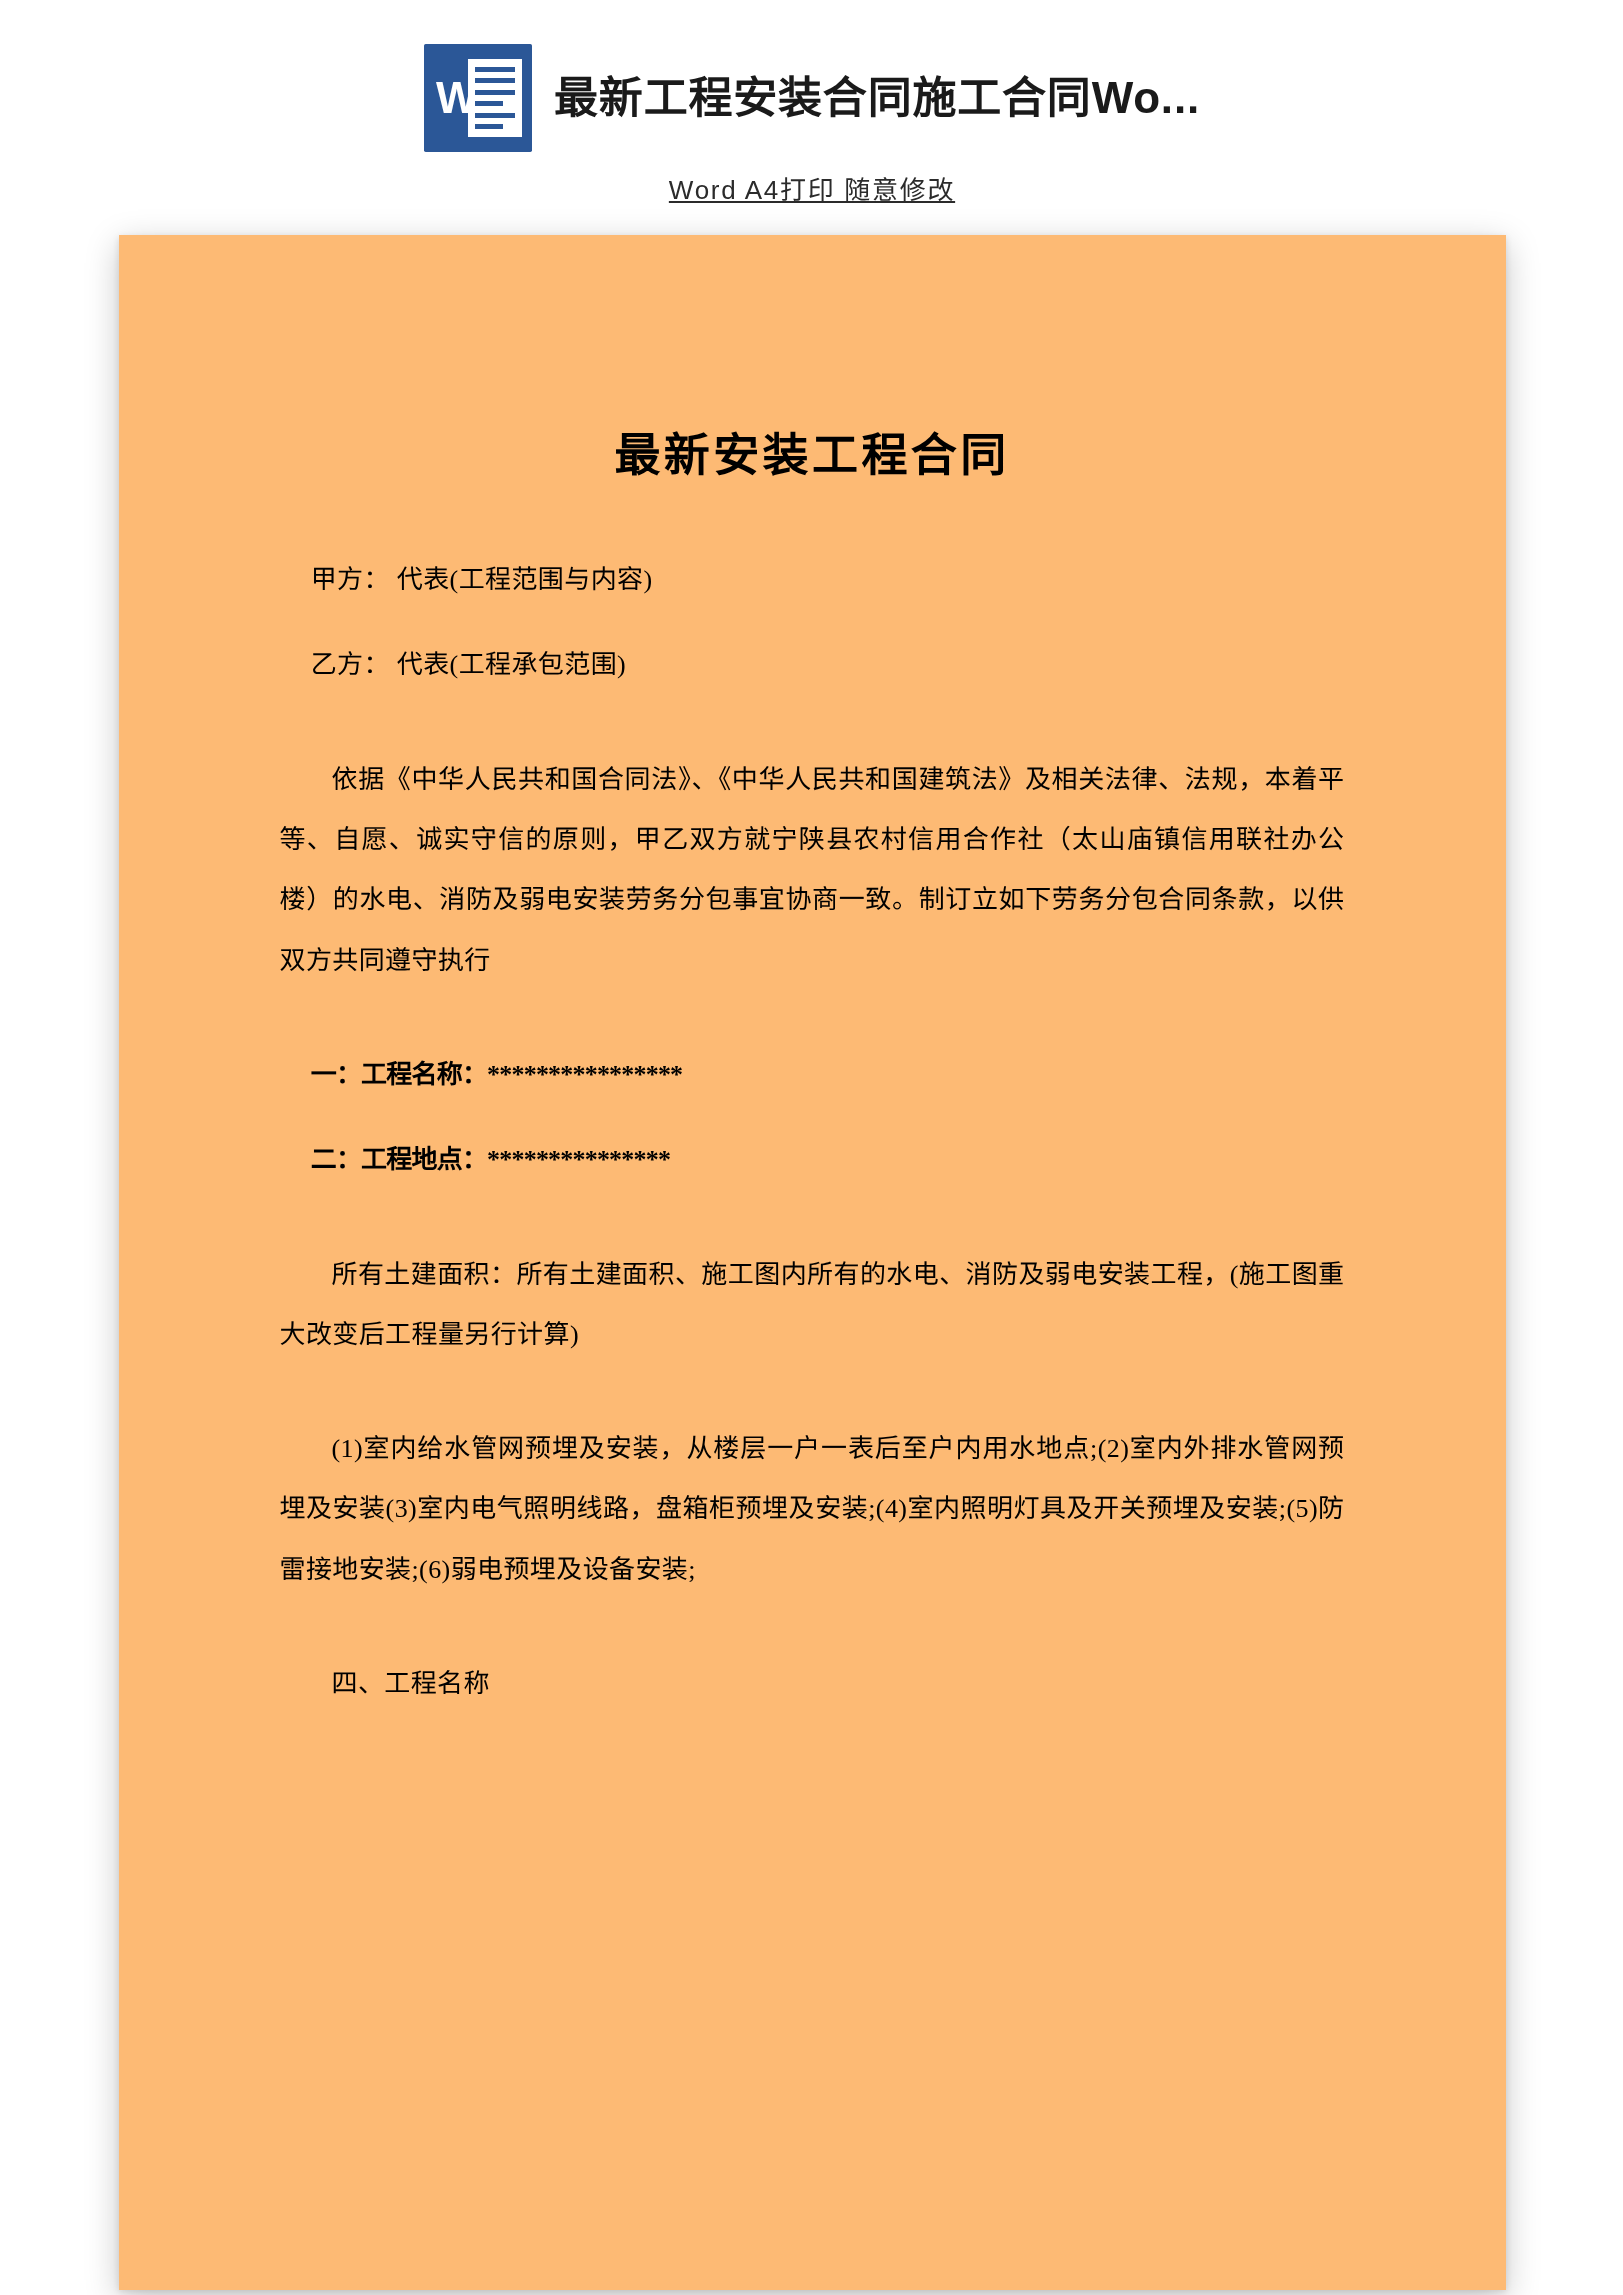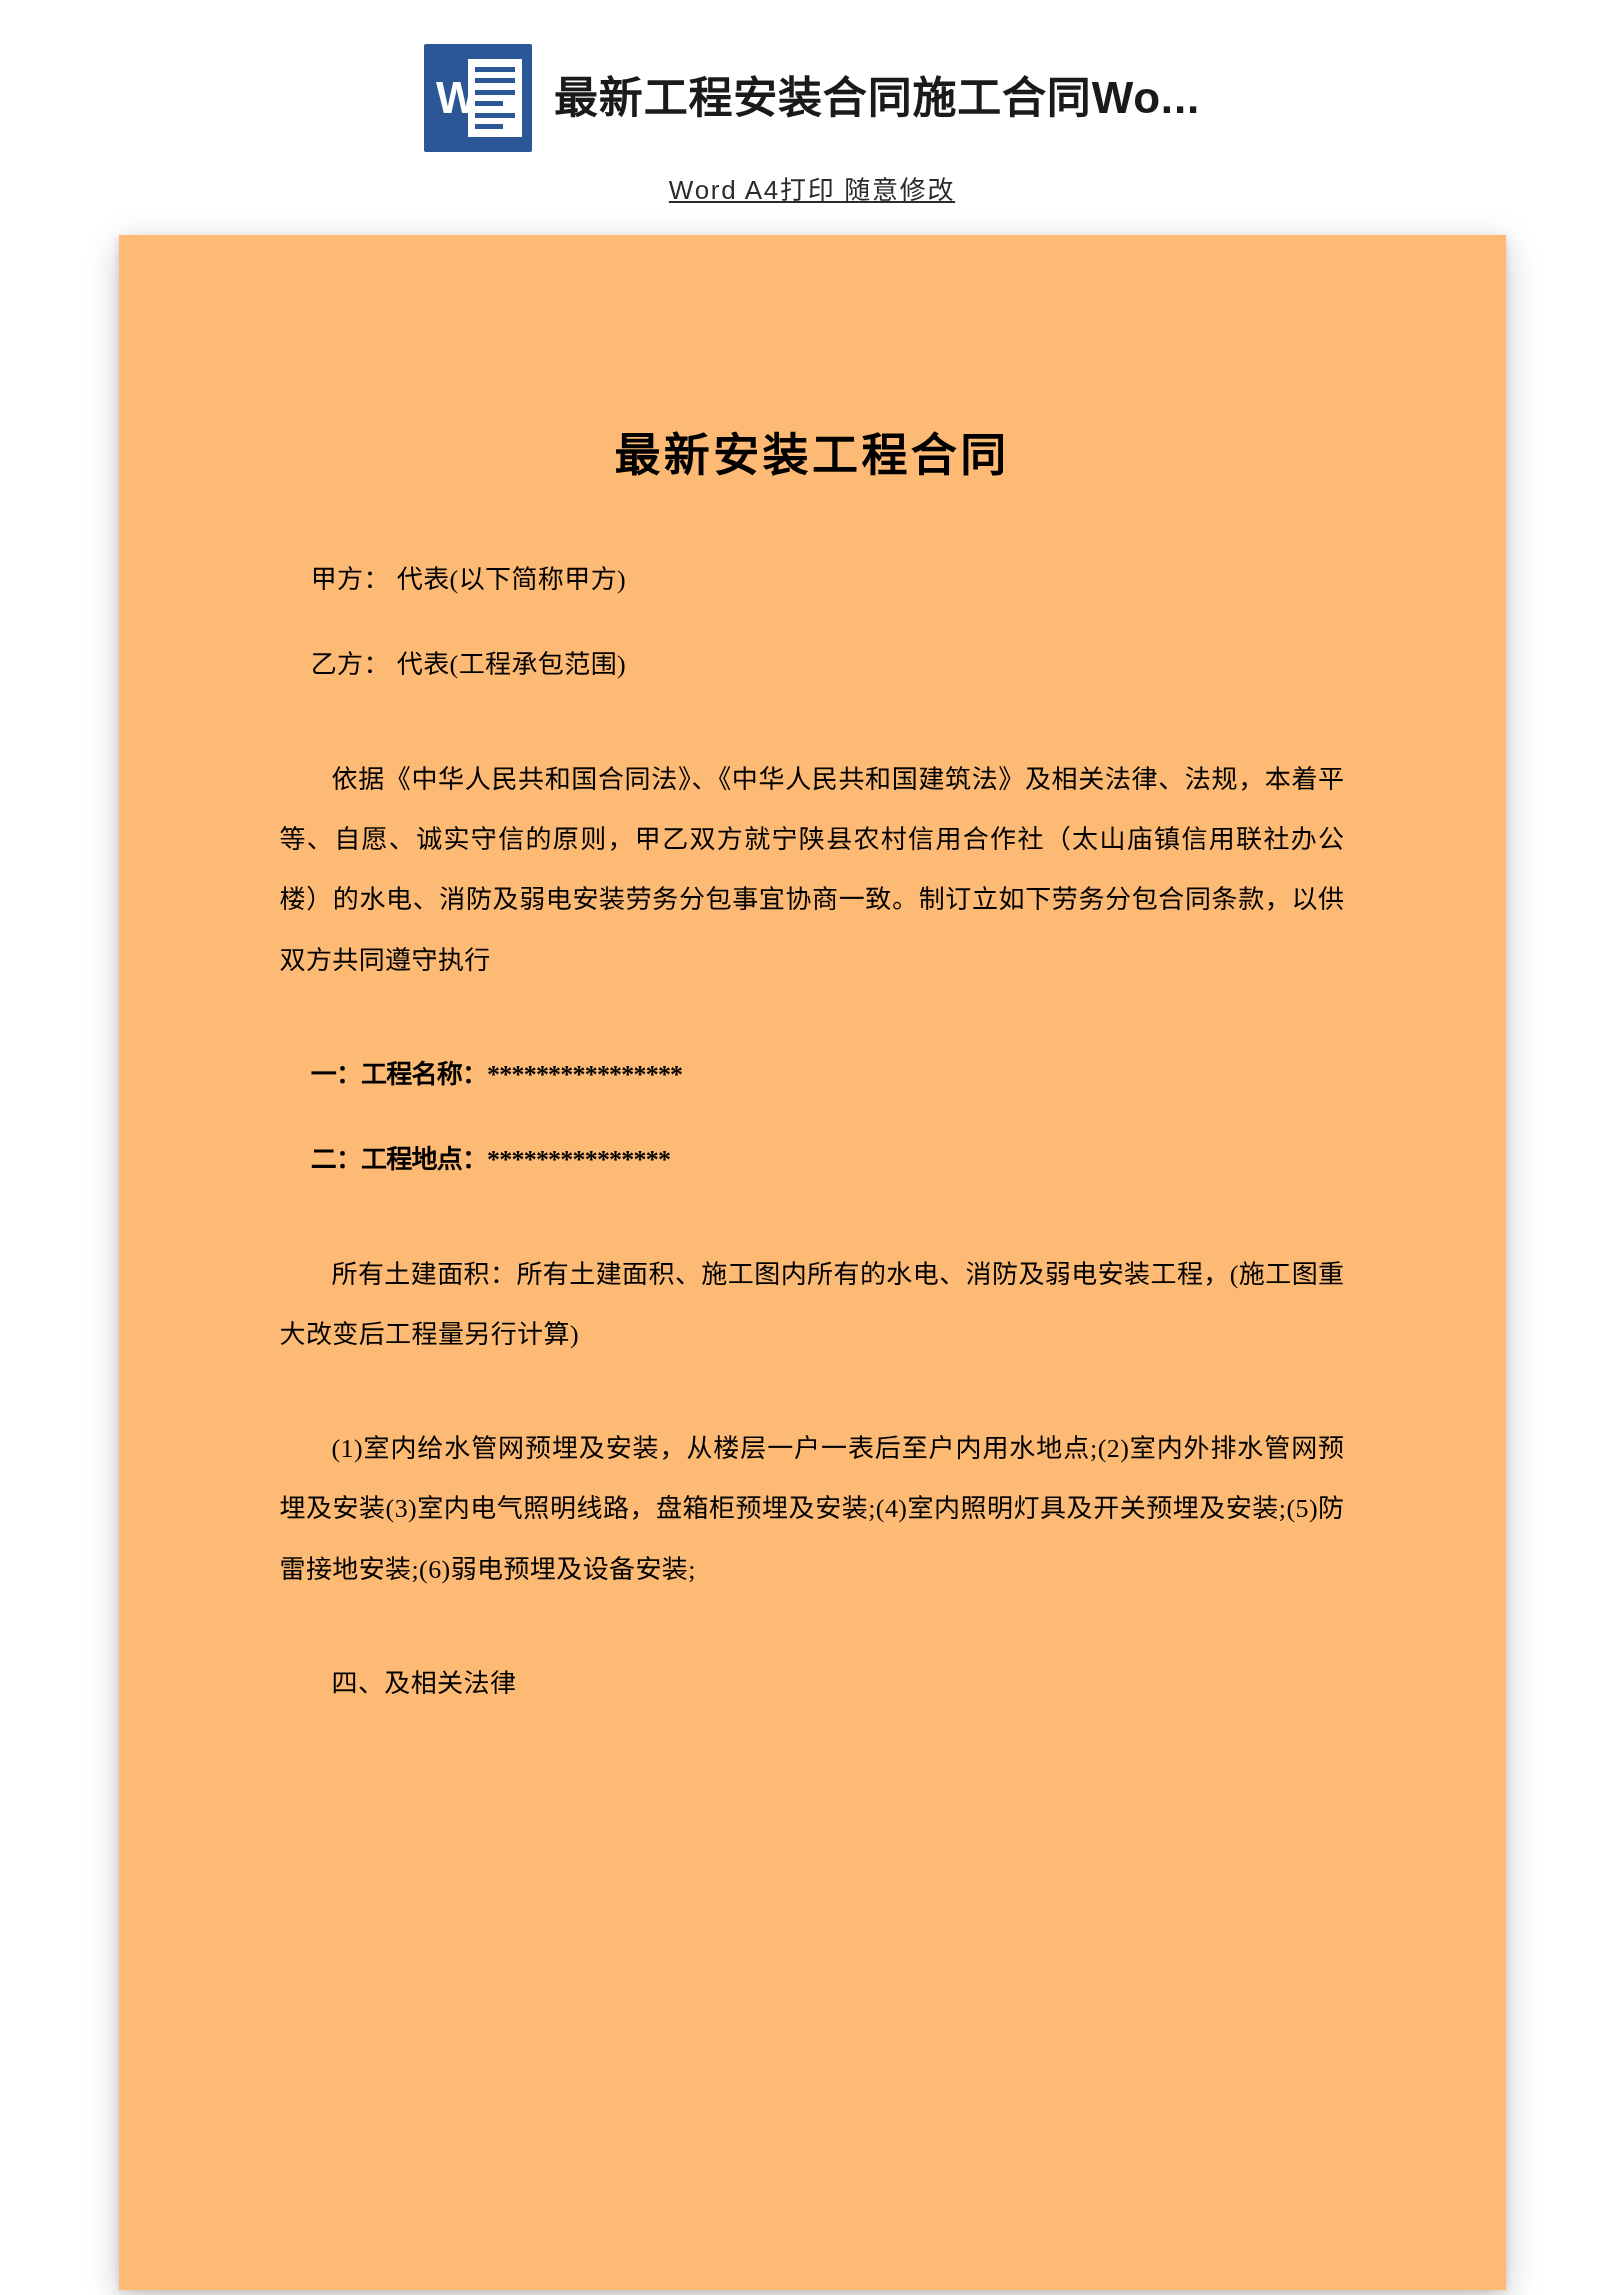--- a/index.html
+++ b/index.html
@@ -163,21 +163,21 @@
       <div class="header-title">最新工程安装合同施工合同Wo...</div>
     </div>
     <div class="header-sub">Word A4打印  随意修改</div>
   </div>
 
   <div class="sheet-area">
     <div class="sheet">
 
       <div class="doc-title">最新安装工程合同</div>
 
-      <p class="p indent-sm">甲方：  代表(以下简称甲方)</p>
+      <p class="p indent-sm">甲方：  代表(工程范围与内容)</p>
       <p class="p indent-sm">乙方：  代表(工程承包范围)</p>
 
       <div class="gap-lg"></div>
 
       <p class="p indent">依据《中华人民共和国合同法》、《中华人民共和国建筑法》及相关法律、法规，本着平等、自愿、诚实守信的原则，甲乙双方就宁陕县农村信用合作社（太山庙镇信用联社办公楼）的水电、消防及弱电安装劳务分包事宜协商一致。制订立如下劳务分包合同条款，以供双方共同遵守执行</p>
 
       <div class="gap-lg"></div>
 
       <p class="p indent-sm stars">一：工程名称：****************</p>
       <p class="p indent-sm stars">二：工程地点：***************</p>
@@ -185,19 +185,19 @@
       <div class="gap-lg"></div>
 
       <p class="p indent">所有土建面积：所有土建面积、施工图内所有的水电、消防及弱电安装工程，(施工图重大改变后工程量另行计算)</p>
 
       <div class="gap-lg"></div>
 
       <p class="p indent">(1)室内给水管网预埋及安装，从楼层一户一表后至户内用水地点;(2)室内外排水管网预埋及安装(3)室内电气照明线路，盘箱柜预埋及安装;(4)室内照明灯具及开关预埋及安装;(5)防雷接地安装;(6)弱电预埋及设备安装;</p>
 
       <div class="gap-lg"></div>
 
-      <p class="p indent">四、及相关法律</p>
+      <p class="p indent">四、工程名称</p>
 
     </div>
   </div>
 
 </div>
 
 
 </body></html>

